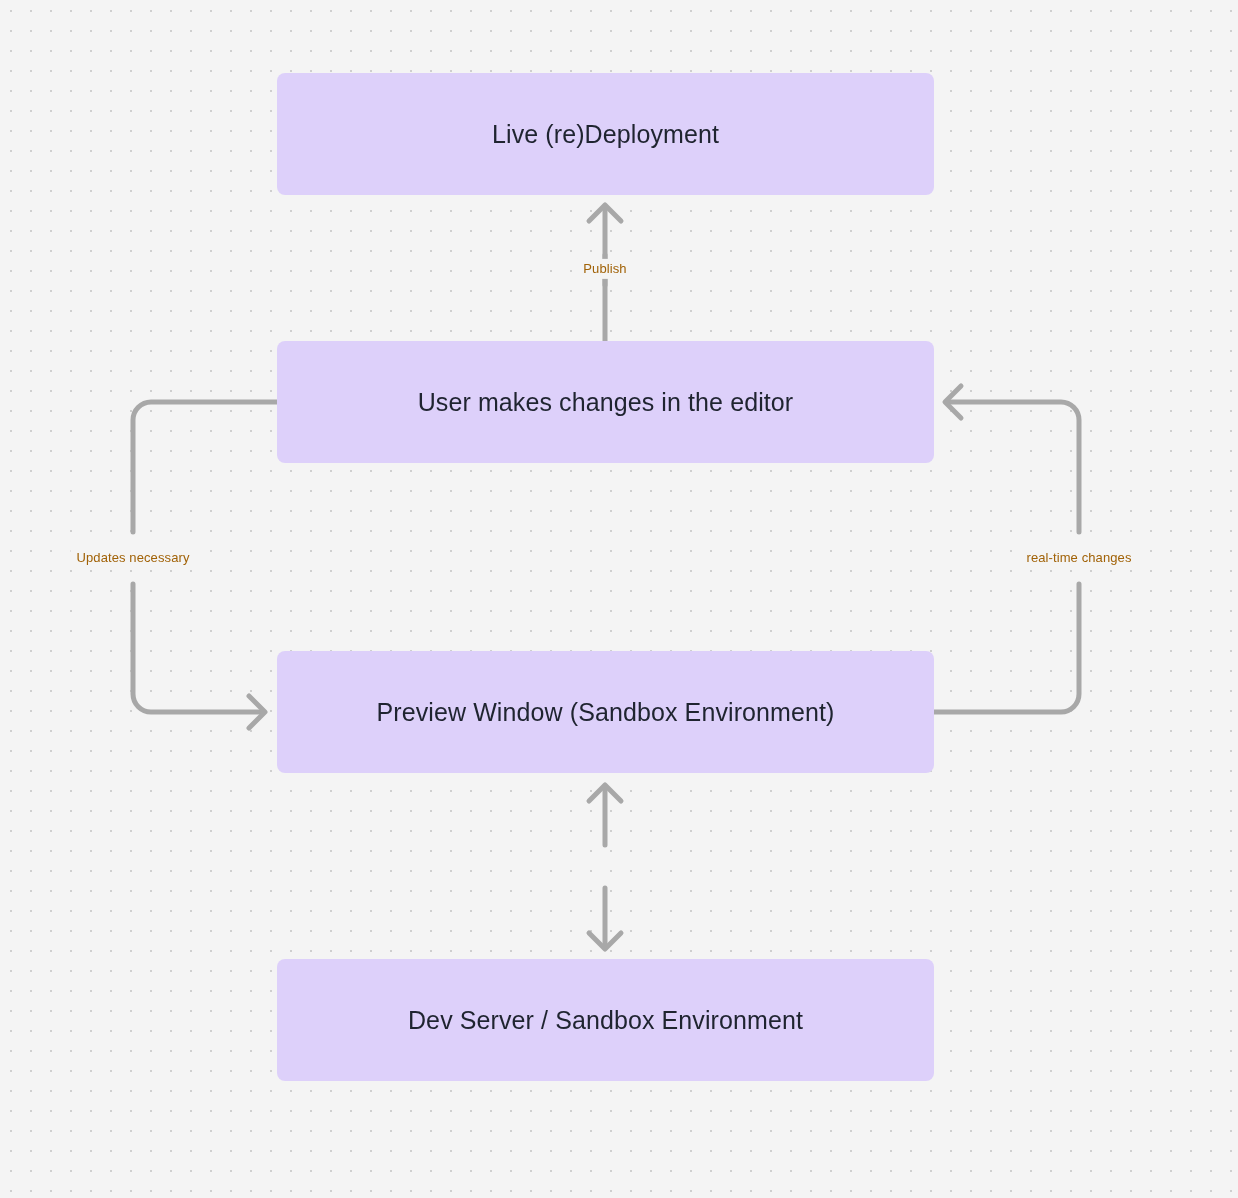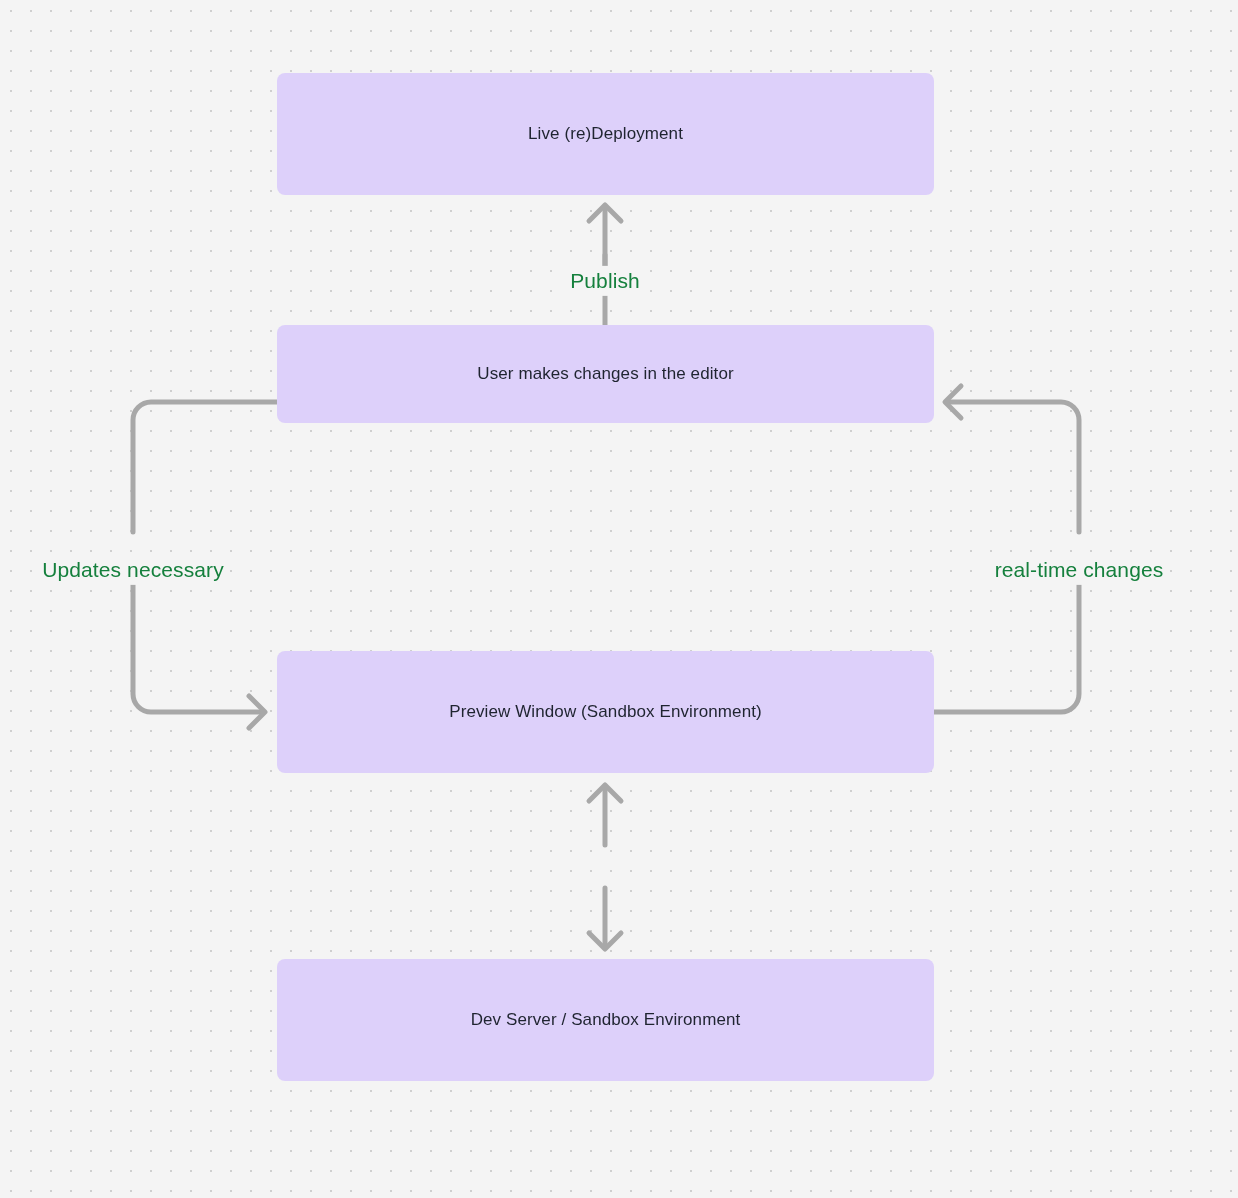--- a/index.html
+++ b/index.html
@@ -31,38 +31,37 @@
   .node {
     position: absolute;
     background: #ddd0fa;
     border-radius: 8px;
     display: flex;
     align-items: center;
     justify-content: center;
     box-sizing: border-box;
   }
   .node-label {
-    font-size: 17px;
+    font-size: 25px;
     line-height: 1.2;
     color: #1f2430;
     letter-spacing: 0.1px;
     text-align: center;
     white-space: nowrap;
   }
   .edge-label {
     position: absolute;
-    font-size: 21px;
-    color: #15803d;
+    font-size: 13px;
+    color: #a16207;
     letter-spacing: 0.1px;
     white-space: nowrap;
     background: #f4f4f4;
     padding: 2px 6px;
     transform: translate(-50%, -50%);
     line-height: 1.25;
-    margin-top: 12px;
   }
 </style>
 </head>
 <body>
 
 <div id="canvas">
 
   <svg id="edges" viewBox="0 0 1238 1198" xmlns="http://www.w3.org/2000/svg">
     <g fill="none" stroke="#a8a8a8" stroke-width="5" stroke-linecap="round" stroke-linejoin="round">
 
@@ -91,21 +90,21 @@
         <path d="M 589 933 L 605 949 L 621 933"></path>
       </g>
 
     </g>
   </svg>
 
   <div class="node" style="left:277px; top:73px; width:657px; height:122px;">
     <span class="node-label">Live (re)Deployment</span>
   </div>
 
-  <div class="node" style="left:277px; top:325px; width:657px; height:98px;">
+  <div class="node" style="left:277px; top:341px; width:657px; height:122px;">
     <span class="node-label">User makes changes in the editor</span>
   </div>
 
   <div class="node" style="left:277px; top:959px; width:657px; height:122px;">
     <span class="node-label">Dev Server / Sandbox Environment</span>
   </div>
 
   <div class="node" style="left:277px; top:651px; width:657px; height:122px;">
     <span class="node-label">Preview Window (Sandbox Environment)</span>
   </div>

